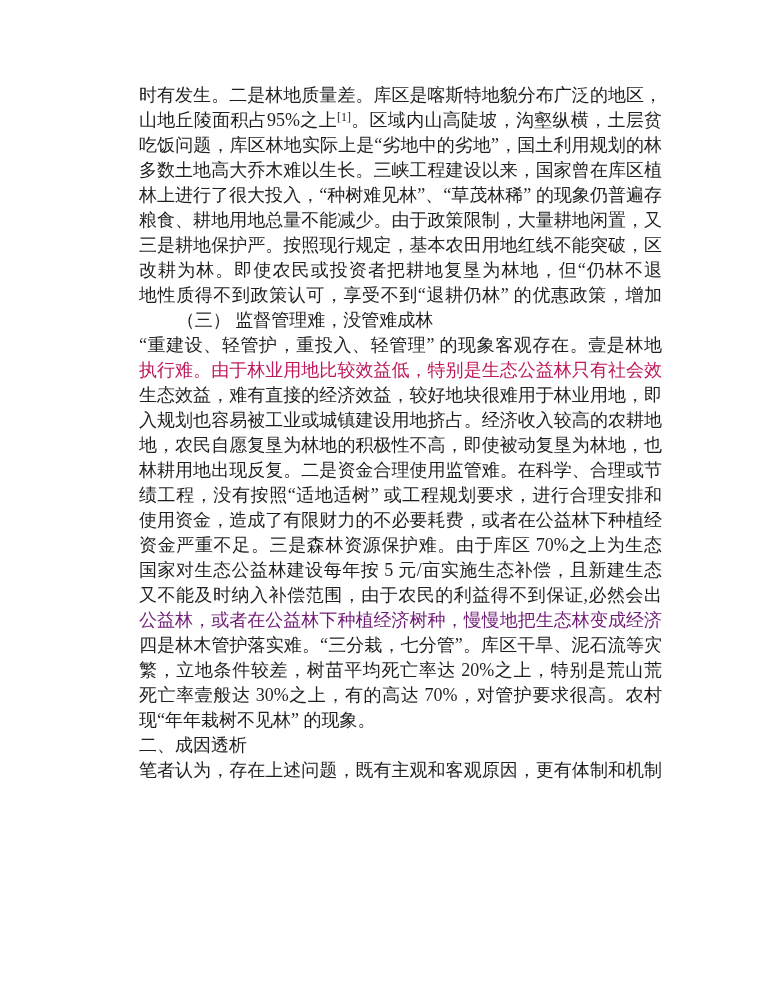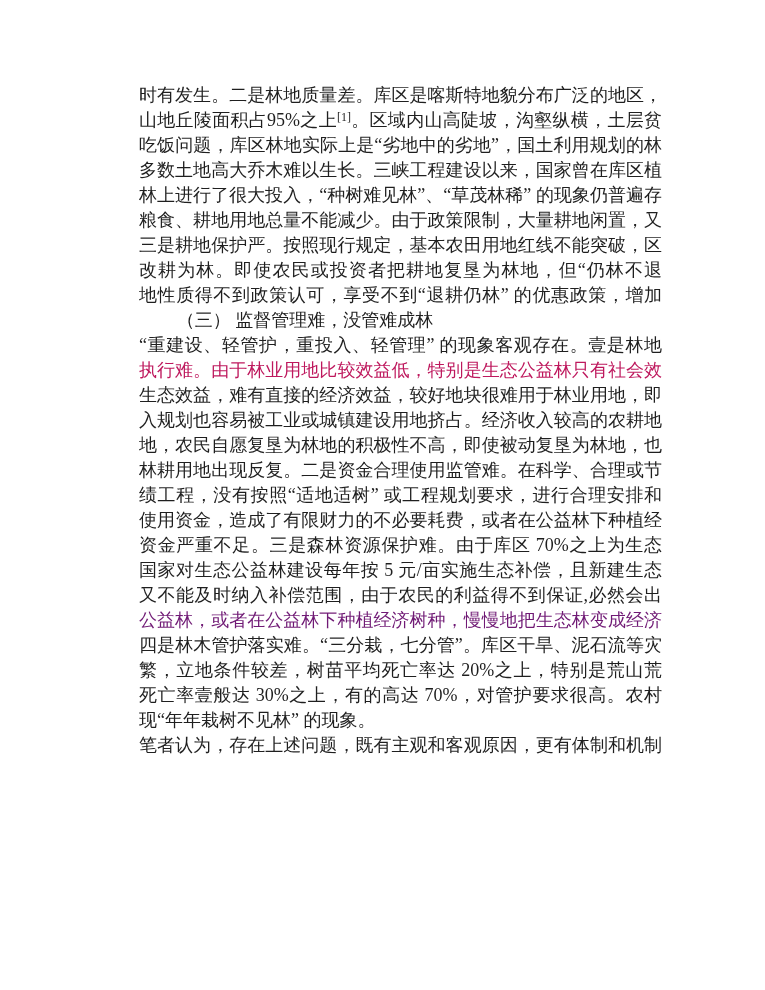--- a/index.html
+++ b/index.html
@@ -70,15 +70,16 @@
       <div class="line" style="color: rgb(31, 31, 31);">绩工程，没有按照“适地适树” 或工程规划要求，进行合理安排和节约</div>
       <div class="line" style="color: rgb(31, 31, 31);">使用资金，造成了有限财力的不必要耗费，或者在公益林下种植经济树种</div>
       <div class="line" style="color: rgb(31, 31, 31);">资金严重不足。三是森林资源保护难。由于库区 70%之上为生态公益林，</div>
       <div class="line" style="color: rgb(31, 31, 31);">国家对生态公益林建设每年按 5 元/亩实施生态补偿，且新建生态公益林</div>
       <div class="line" style="color: rgb(31, 31, 31);">又不能及时纳入补偿范围，由于农民的利益得不到保证,必然会出现偷砍</div>
       <div class="line" style="color: #701a75;"><span>公益林，或者在公益林下种植经济树种，慢慢地把生态林变成经济林</span></div>
       <div class="line" style="color: rgb(31, 31, 31);">四是林木管护落实难。“三分栽，七分管”。库区干旱、泥石流等灾害频</div>
       <div class="line" style="color: rgb(31, 31, 31);">繁，立地条件较差，树苗平均死亡率达 20%之上，特别是荒山荒坡树苗</div>
       <div class="line" style="color: rgb(31, 31, 31);">死亡率壹般达 30%之上，有的高达 70%，对管护要求很高。农村公益林地</div>
       <div class="line no-fill" style="color: rgb(31, 31, 31);">现“年年栽树不见林” 的现象。</div>
+      <div class="line no-fill" style="color: rgb(31, 31, 31);">二、成因透析</div>
       <div class="line" style="color: rgb(31, 31, 31);">笔者认为，存在上述问题，既有主观和客观原因，更有体制和机制原因。</div>
     </div>
 </div>
 
 </body></html>

